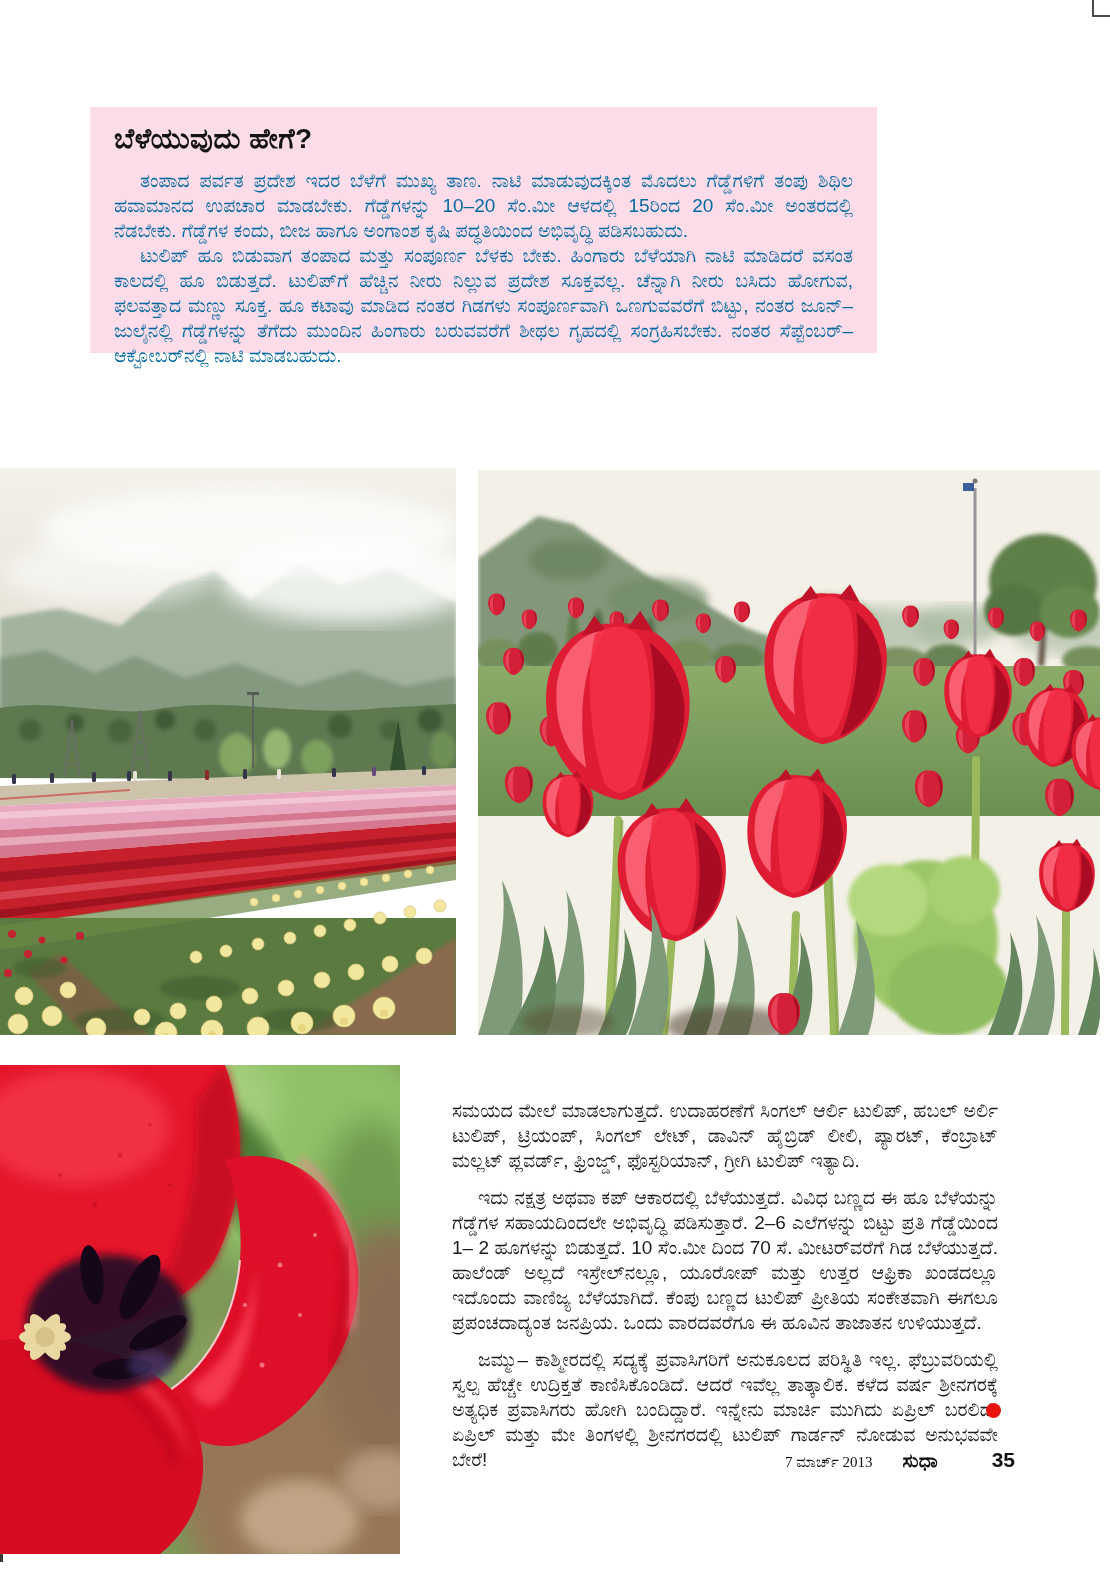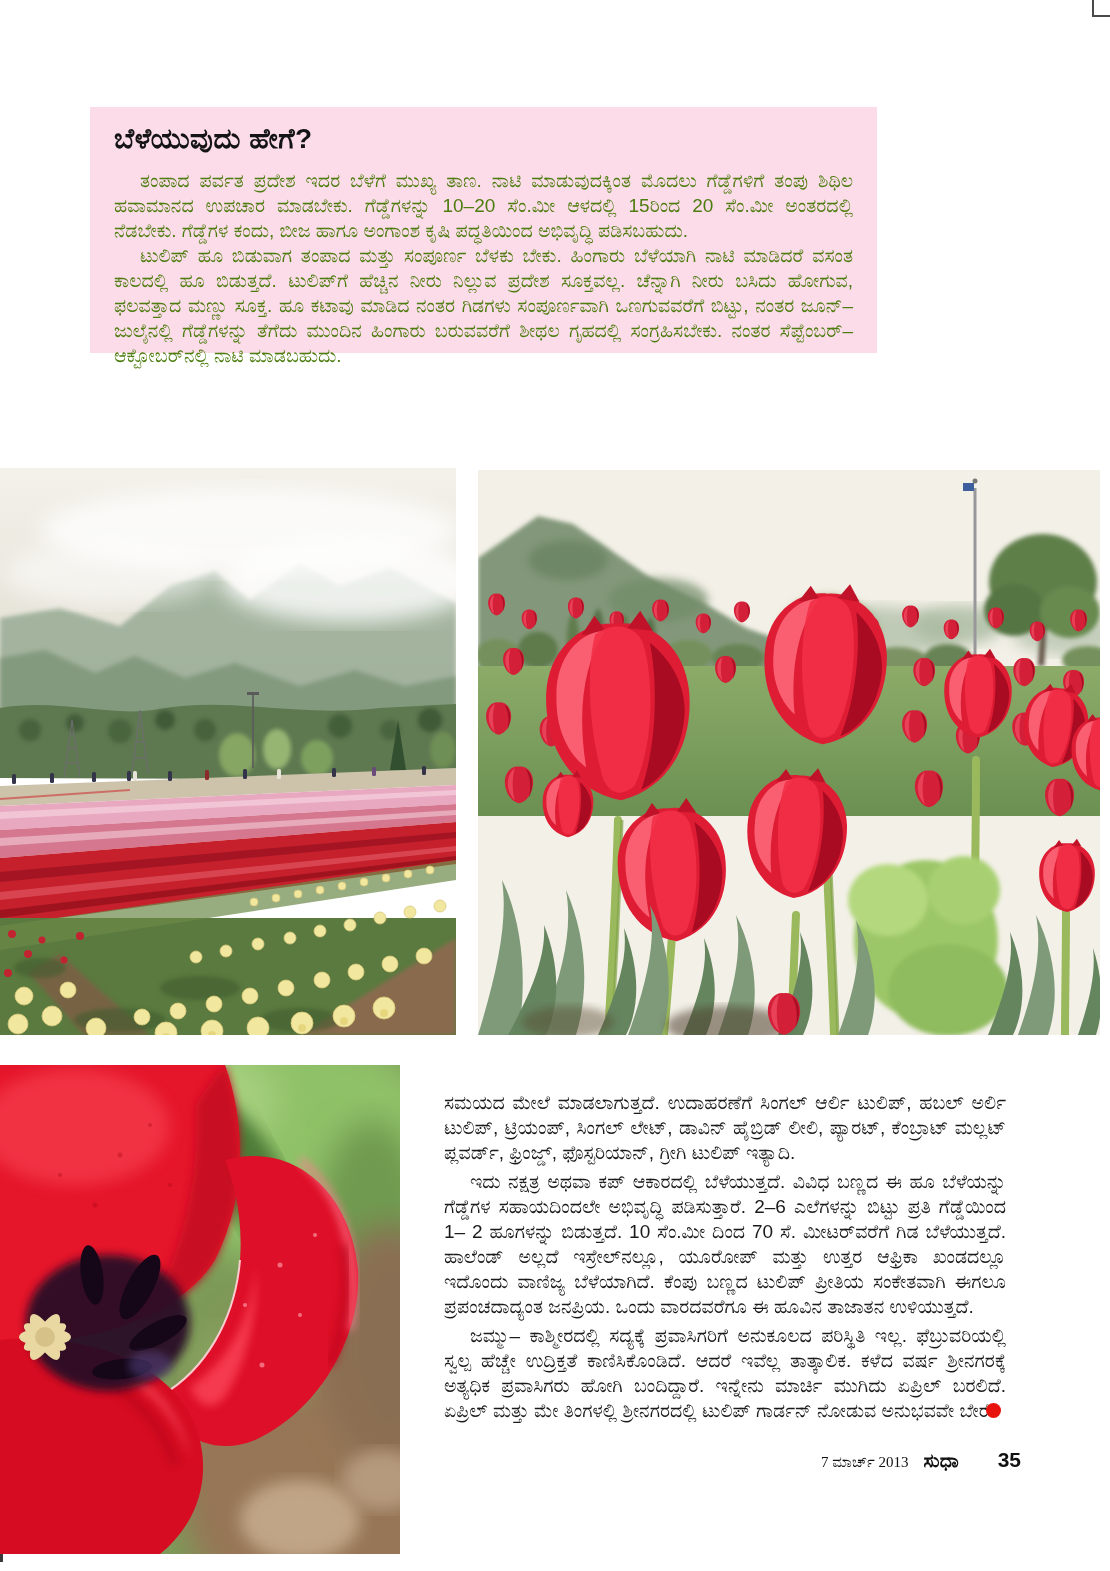--- a/index.html
+++ b/index.html
@@ -15,45 +15,45 @@
 
   
   .info-box{
     position:absolute;left:90px;top:107px;width:787px;height:246px;
     background:#fbdce8;box-sizing:border-box;padding:16px 24px 0 24px;
   }
   .info-box h2{
     margin:0 0 12px 0;font-size:28px;font-weight:bold;color:#141414;letter-spacing:.5px;
   }
   .info-box p{
-    margin:0;font-size:19px;line-height:25px;text-align:justify;text-indent:26px;color:#4d7c0f;
+    margin:0;font-size:19px;line-height:25px;text-align:justify;text-indent:26px;color:#0369a1;
   }
 
   
   .photo{position:absolute;display:block;}
   .photo svg{display:block;width:100%;height:100%;}
   .photo-field{left:0;top:468px;width:456px;height:567px;}
   .photo-redtulips{left:478px;top:470px;width:622px;height:565px;}
   .photo-macro{left:0;top:1065px;width:400px;height:489px;}
 
   
   .article-col{
     position:absolute;left:440px;top:1086px;width:570px;
     font-size:19px;line-height:25px;text-align:justify;color:#1a1a1a;
   }
-  .article-col p{margin:4px;text-indent:26px;}
+  .article-col p{margin:12px;text-indent:26px;}
   .article-col p.cont{text-indent:0;}
 
   .end-dot{
     position:absolute;left:986px;top:1403px;width:15px;height:15px;border-radius:50%;
     background:#e8130c;
   }
 
   .footer{
-    position:absolute;right:89px;top:1448px;display:flex;align-items:baseline;gap:7px;
+    position:absolute;right:95px;top:1448px;display:flex;align-items:baseline;gap:22px;
     color:#111;
   }
   .footer .date{font-size:15px;font-family:"Liberation Serif","DejaVu Serif",serif;}
   .footer .mag{font-size:19px;font-weight:bold;margin-left:8px;}
   .footer .pageno{font-size:21px;font-weight:bold;margin-left:32px;}
 </style>
 </head>
 <body>
 
 <div class="page">

